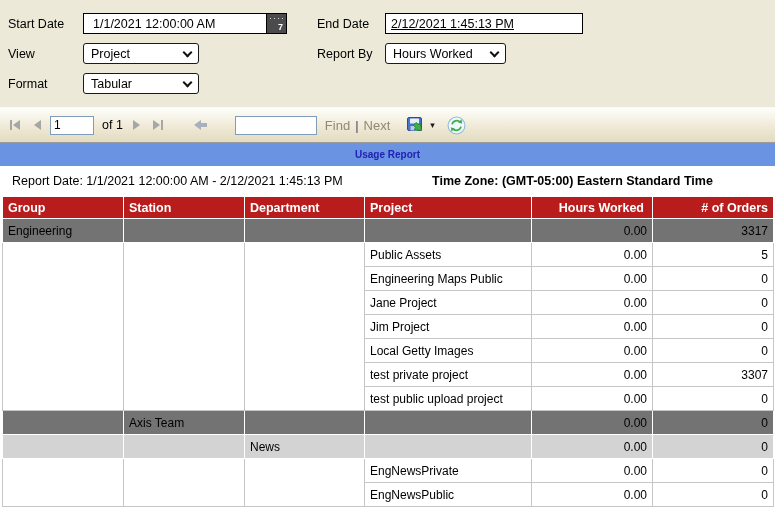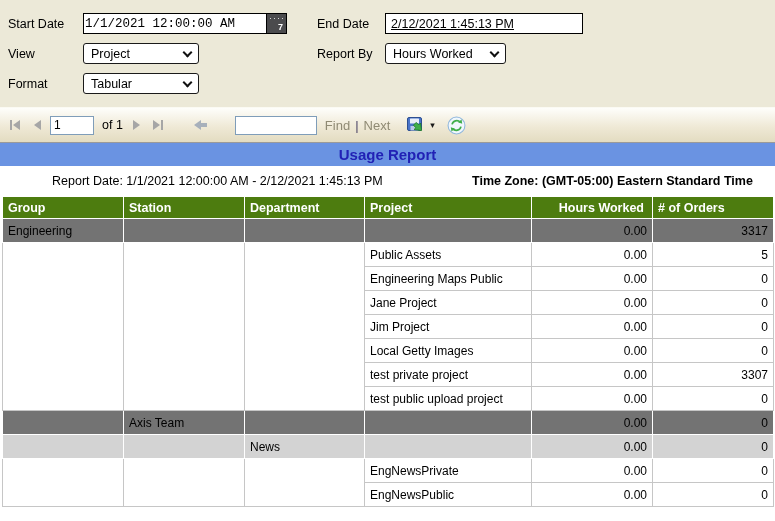--- a/index.html
+++ b/index.html
@@ -6,21 +6,21 @@
   html,body { background:#fff; }
   #app {
     position: relative; width: 775px; height: 521px; overflow: hidden;
     background: #fff; font-family: "Liberation Sans", sans-serif; color:#000;
   }
   
   #param-panel { position:absolute; top:0; left:0; width:775px; height:107px; background:#ece9d8; }
   .plabel { position:absolute; font-size:12.5px; color:#000; }
   .datebox { position:absolute; width:204px; height:21px; border:1px solid #000; background:#fff; }
   .dateinput { position:absolute; left:0; top:0; width:182px; height:19px; border:none; outline:none;
-               font-family:Liberation Mono, monospace; font-size:12.5px; padding:0 1px; background:#fff; }
+               font-family:Liberation Sans, sans-serif; font-size:12.5px; padding:0 9px; background:#fff; }
   .cal-btn { position:absolute; right:0; top:0; width:20px; height:19px; background:#4b4b4d;
              border-left:1px solid #000; cursor:pointer; }
   .cal-dots { position:absolute; top:0px; left:2px; color:#e8e8e8; font-size:9px; letter-spacing:1px; line-height:8px; }
   .cal-day { position:absolute; bottom:1px; right:3px; color:#fff; font-size:9px; font-weight:bold; line-height:9px; }
   .textinput { position:absolute; height:21px; border:1px solid #000; background:#fff;
                font-family:"Liberation Sans",sans-serif; font-size:12.5px; padding:0 5px;text-decoration:underline; }
   .selbox { position:absolute; height:21px; border:1px solid #1a1a1a; border-radius:3px; background:#fff;
             display:flex; align-items:center; padding:0 7px; cursor:default; }
   .selval { flex:1; font-size:12.5px; }
   .chev { width:7px; height:7px; border-right:2px solid #111; border-bottom:2px solid #111;
@@ -46,32 +46,32 @@
   #search-input { width:82px; height:19px; border:1px solid #7f9db9; font-family:"Liberation Sans",sans-serif;
                   font-size:12px; padding:0 3px; margin-right:8px; }
   #find-link, #next-link { font-size:13px; color:#8f8a74; cursor:pointer; }
   #find-sep { font-size:13px; color:#4d4668; margin:0 5px; }
   #next-link { margin-right:17px; }
   #export-btn { display:inline-flex; cursor:pointer; margin-right:3px; }
   #export-caret { font-size:9px; color:#1a1a1a; margin-right:12px; cursor:pointer; }
   #refresh-btn { display:inline-flex; cursor:pointer; }
   
   #title-bar { position:absolute; top:143px; left:0; width:775px; height:23px; background:#6a93e2; text-align:center; }
-  #title-bar span { font-size:15px; font-weight:bold; color:#2121b5; line-height:23px; }
+  #title-bar span { font-size:10px; font-weight:bold; color:#2121b5; line-height:23px; }
   #info-line { position:absolute; top:166px; left:0; width:775px; height:30px; background:#fff; }
-  #info-line span { position:absolute; top:8px; font-size:12.5px; color:#000;margin-left:40px; }
+  #info-line span { position:absolute; top:8px; font-size:12.5px; color:#000; }
   #report-date-text { left:12px; }
   #time-zone-text { left:432px;font-weight:bold; }
   
   #table-area { position:absolute; top:196px; left:2px; }
   table { border-collapse:collapse; table-layout:fixed; width:771px; }
-  th { background:#4d7c0f; color:#fff; font-size:12.5px; font-weight:bold; text-align:left;
+  th { background:#b91c1c; color:#fff; font-size:12.5px; font-weight:bold; text-align:left;
        padding:3px 5px; border:1px solid #fff; height:22px;margin-left:15px; }
   th.c4 { text-align:right; padding-right:8px; }
-  th.c5 { text-align:left; }
+  th.c5 { text-align:right; }
   td { background:#fff; border:1px solid #c6c6c6; height:24px; padding:1px 5px; font-size:12px; color:#000; }
   td.num { text-align:right; }
   tr.rowblue td { background:#737373; border-color:#fff; }
   tr.rowgray td { background:#d3d3d3; border-color:#fff; }
 </style>
 </head>
 <body>
 
 <div id="app">
 

